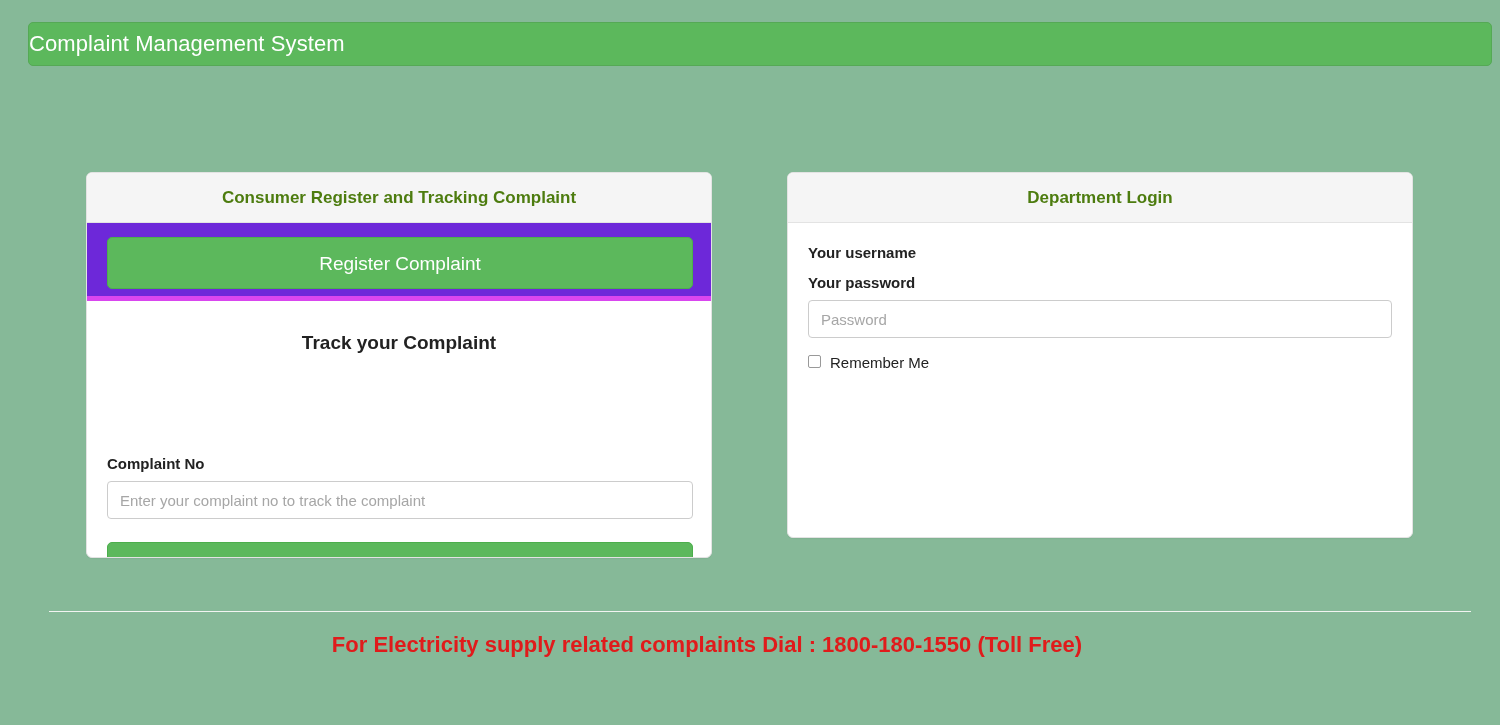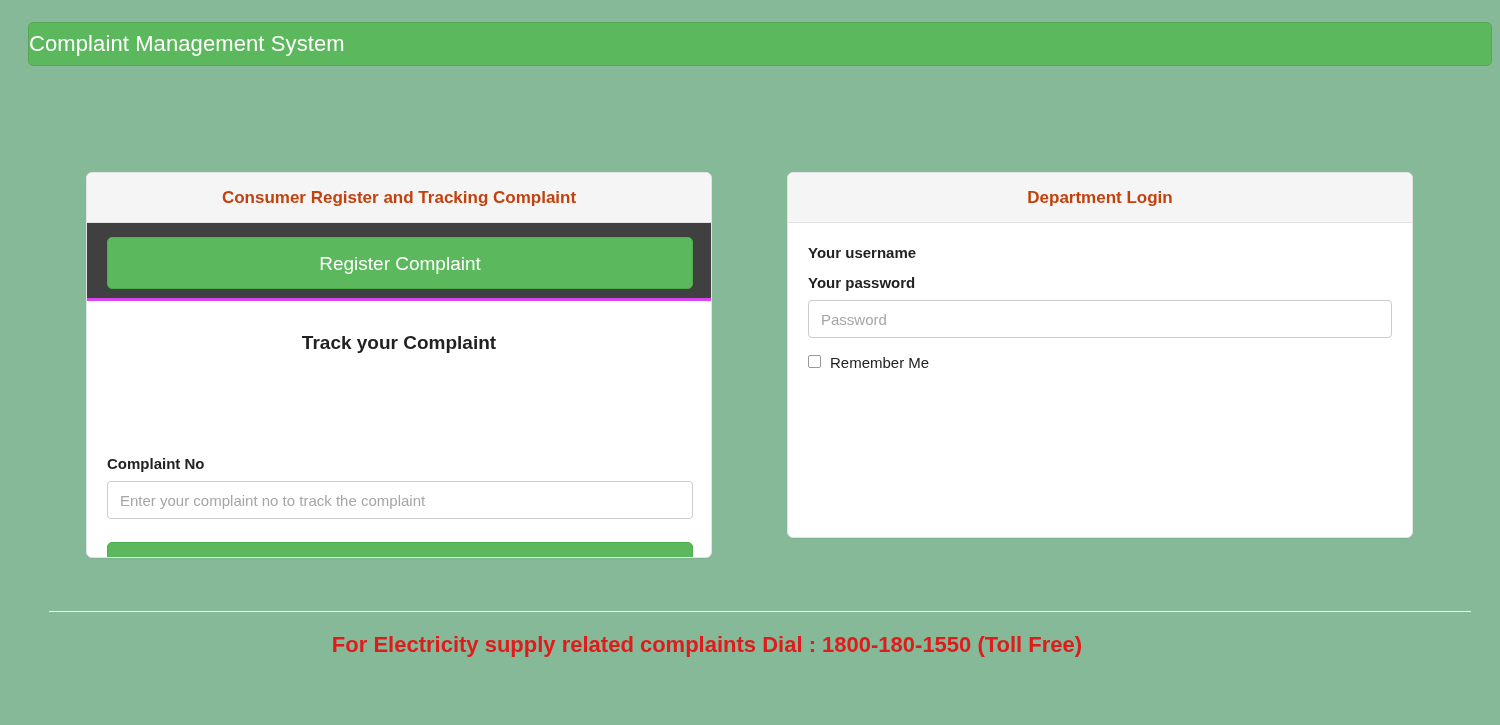--- a/index.html
+++ b/index.html
@@ -69,21 +69,21 @@
     border-bottom: 1px solid #e3e3e3;
     height: 50px;
     display: flex;
     align-items: center;
     justify-content: center;
     box-sizing: border-box;
   }
   .card-header-title {
     font-size: 17px;
     font-weight: bold;
-    color: #c2410c;
+    color: #4d7c0f;
     line-height: 1;
   }
 
   
   .btn-green {
     display: block;
     background: #5cb85c;
     border: 1px solid #4cae4c;
     border-radius: 5px;
     color: #ffffff;
@@ -92,22 +92,22 @@
     text-align: center;
     box-sizing: border-box;
     cursor: pointer;
     line-height: 1;
     padding: 0;
   }
 
   
   .panel-register {
     position: relative;
-    background: #404040;
-    border-bottom: 3px solid #d946ef;
+    background: #6d28d9;
+    border-bottom: 5px solid #d946ef;
     height: 78px;
     box-sizing: border-box;
   }
   .btn-register {
     position: absolute;
     left: 20px;
     top: 14px;
     width: 586px;
     height: 52px;
   }

